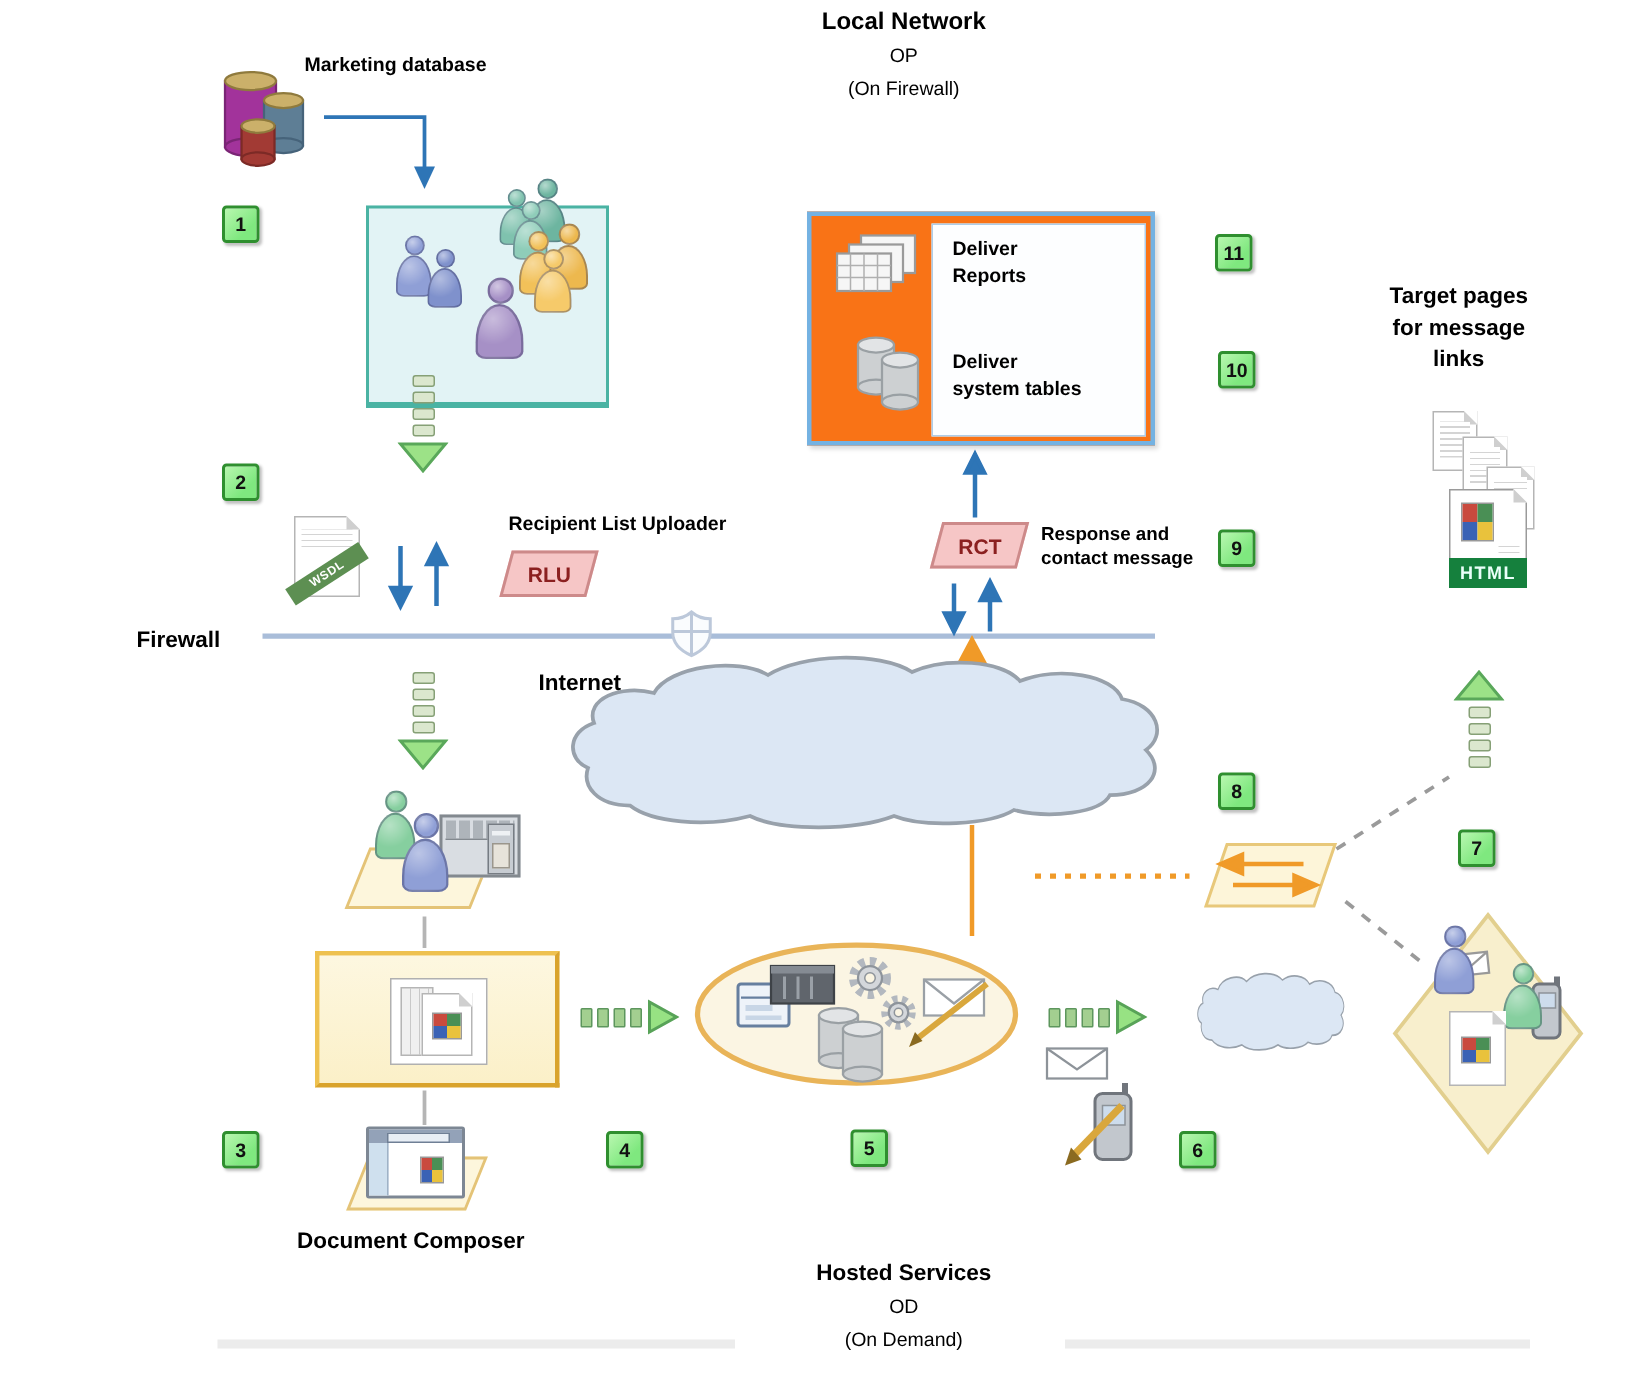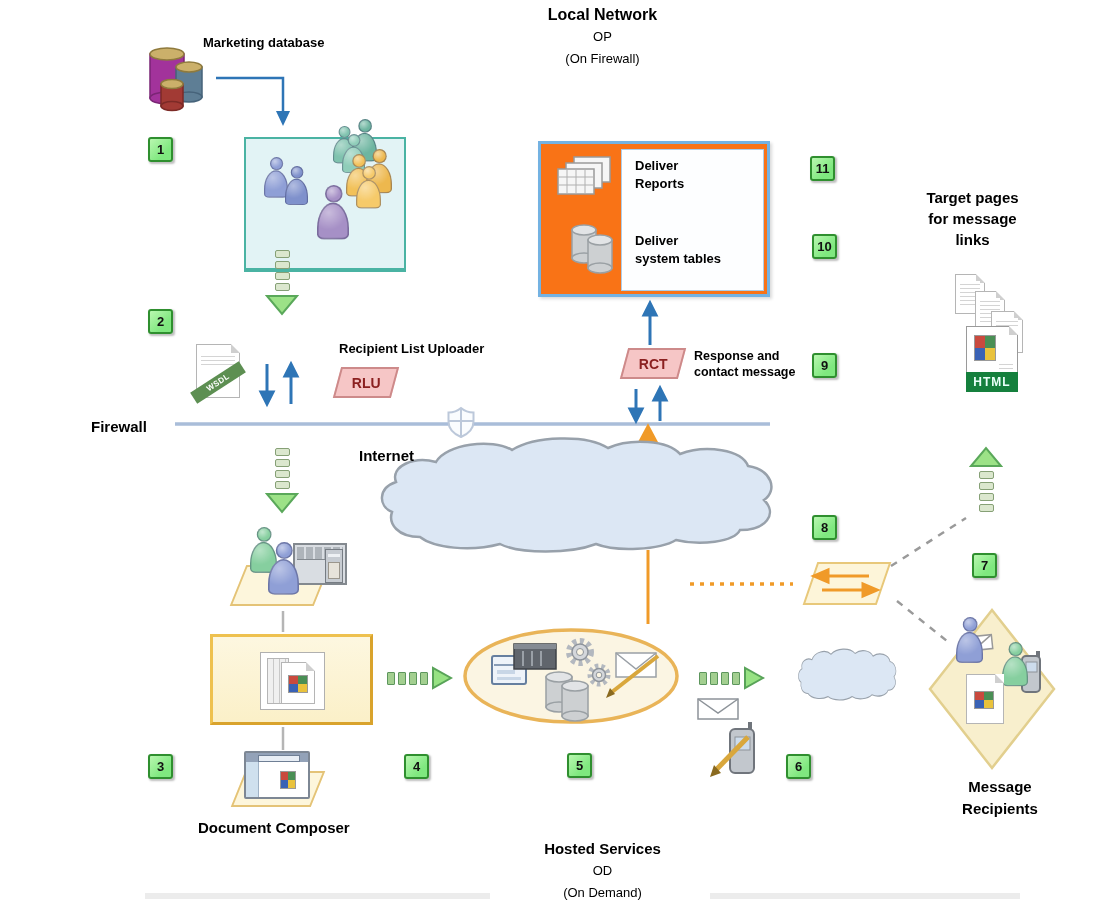--- a/index.html
+++ b/index.html
@@ -257,24 +257,20 @@
   <div class="t" style="left:694px;top:348px;font-size:12.5px;line-height:16px;">
     <div>Response and</div>
     <div>contact message</div>
   </div>
   <div class="t tc" style="left:905px;top:187px;width:135px;font-size:15px;line-height:21px;">
     <div>Target pages</div>
     <div>for message</div>
     <div>links</div>
   </div>
   <div class="t" style="left:198px;top:819px;font-size:15px;">Document Composer</div>
-  <div class="t tc" style="left:925px;top:776px;width:150px;font-size:15px;line-height:22px;">
-    <div>Message</div>
-    <div>Recipients</div>
-  </div>
 
   <div class="step" style="left:148px;top:137px;">1</div>
   <div class="step" style="left:148px;top:309px;">2</div>
   <div class="step" style="left:148px;top:754px;">3</div>
   <div class="step" style="left:404px;top:754px;">4</div>
   <div class="step" style="left:567px;top:753px;">5</div>
   <div class="step" style="left:786px;top:754px;">6</div>
   <div class="step" style="left:972px;top:553px;">7</div>
   <div class="step" style="left:812px;top:515px;">8</div>
   <div class="step" style="left:812px;top:353px;">9</div>

